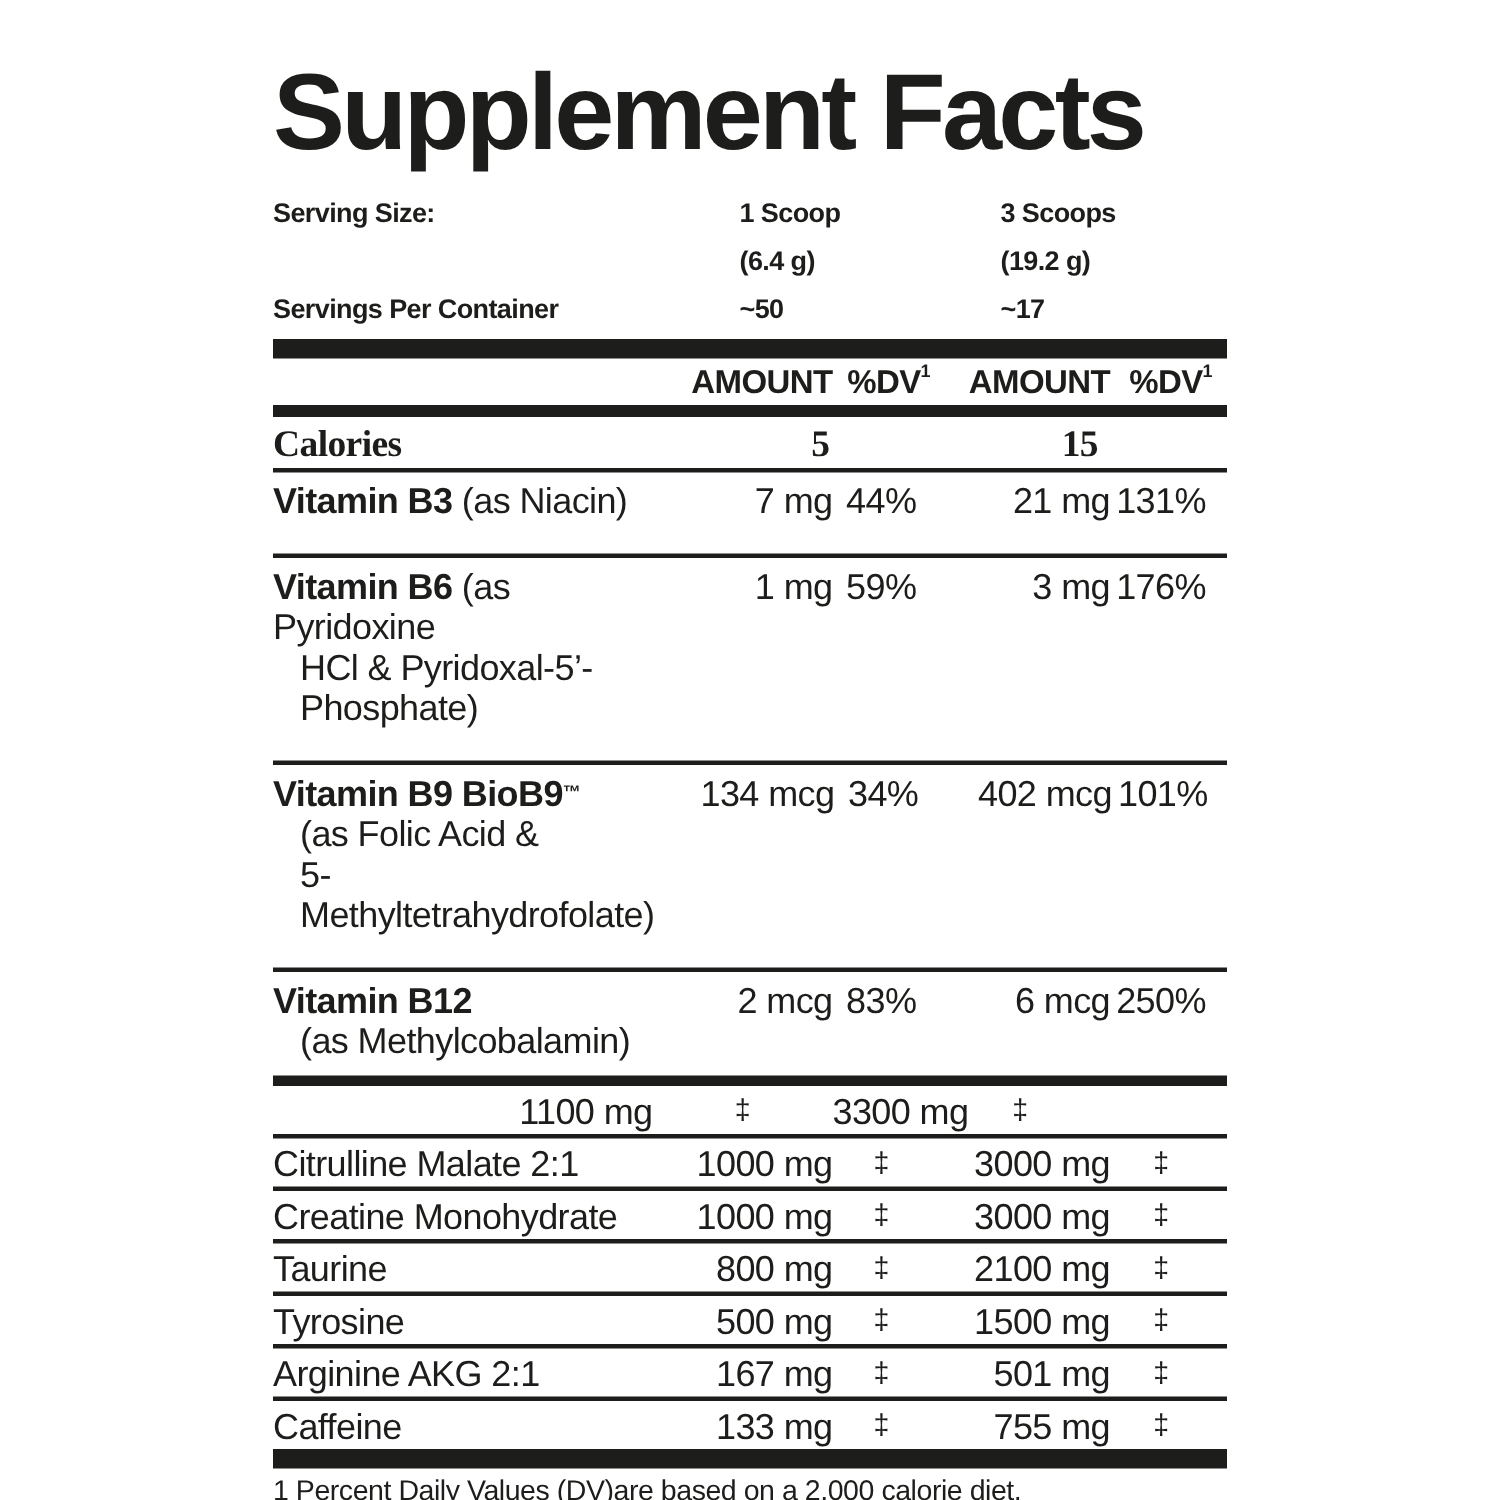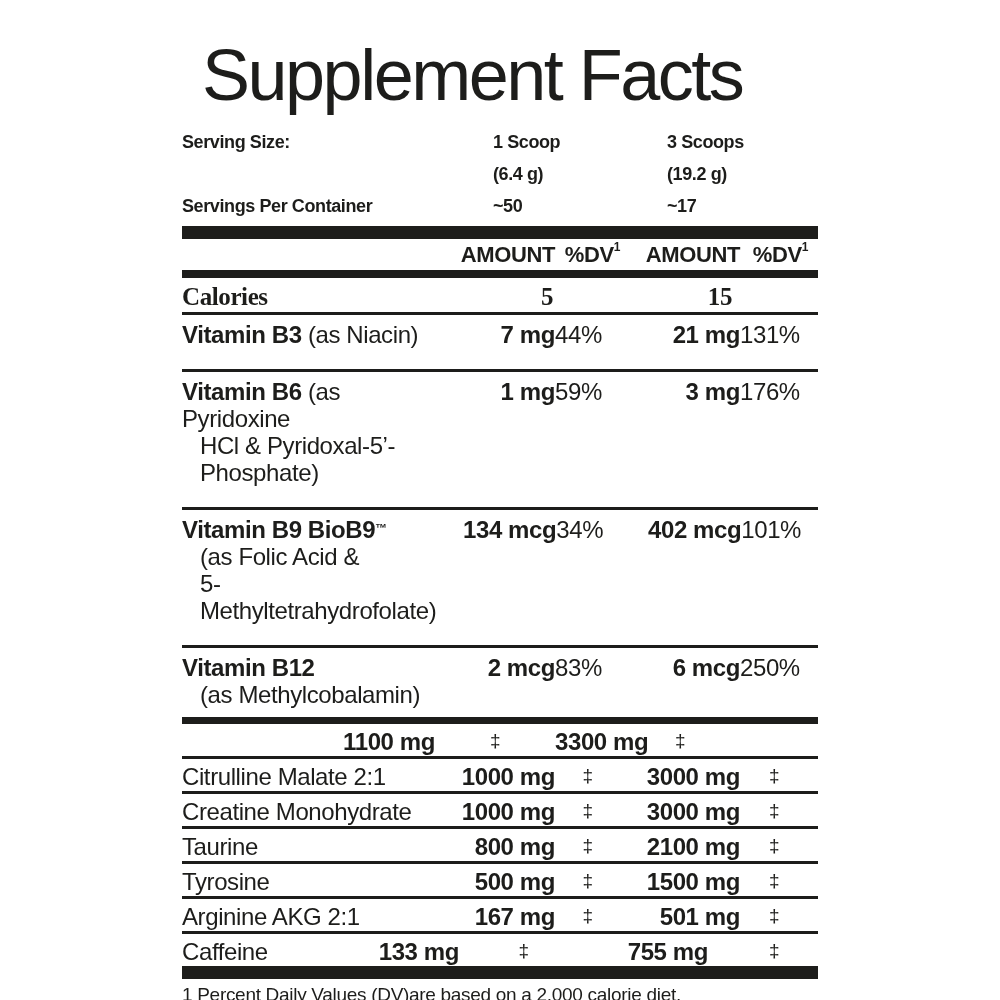--- a/index.html
+++ b/index.html
@@ -8,22 +8,22 @@
     width:1000px; height:1000px; position:relative;
     font-family:"Liberation Sans", sans-serif;
     color:#1d1d1b;
   }
   .label-wrap{
     position:absolute; left:182px; top:0; width:636px;
   }
   
   .title{
     margin-top:44px;
-    font-size:72px; font-weight:400; letter-spacing:-2.5px;
-    line-height:62px; white-space:nowrap;margin-left:20px;
+    font-size:72px; font-weight:700; letter-spacing:-2.5px;
+    line-height:62px; white-space:nowrap;
   }
   
   .serving{
     margin-top:20px;
     display:grid;
     grid-template-columns:311px 174px 1fr;
     font-size:18px; font-weight:bold; letter-spacing:-0.4px;
     line-height:32px;
   }
   .serving .cell{ vertical-align:top; }
@@ -64,23 +64,23 @@
   .vrow.last{ border-bottom:none; padding-bottom:9px; }
   .b{ font-weight:bold; }
   .tm{ font-size:12px; vertical-align:top; position:relative; top:-1px; font-weight:bold; }
   .subline{ padding-left:18px; }
   
   .irow{
     padding-top:5px; padding-bottom:1px;
     border-bottom:3px solid #1d1d1b;
     font-size:24px; letter-spacing:-0.4px; line-height:26px;
   }
-  .irow.last{ border-bottom:none;gap:32px; }
-  .amt{ text-align:right; white-space:nowrap;font-weight:bold; }
-  .dv{ text-align:left; white-space:nowrap; }
+  .irow.last{ border-bottom:none; }
+  .amt{ text-align:right; white-space:nowrap; }
+  .dv{ text-align:center; white-space:nowrap; }
   .dag{ text-align:center; font-size:19px; line-height:24px; }
   
   .footnotes{
     margin-top:5px;
     font-size:19px; letter-spacing:-0.3px; line-height:22px;text-decoration:underline;
   }
   
   .other{
     margin-top:23px;
     font-size:25px; letter-spacing:-0.3px; line-height:31px;

